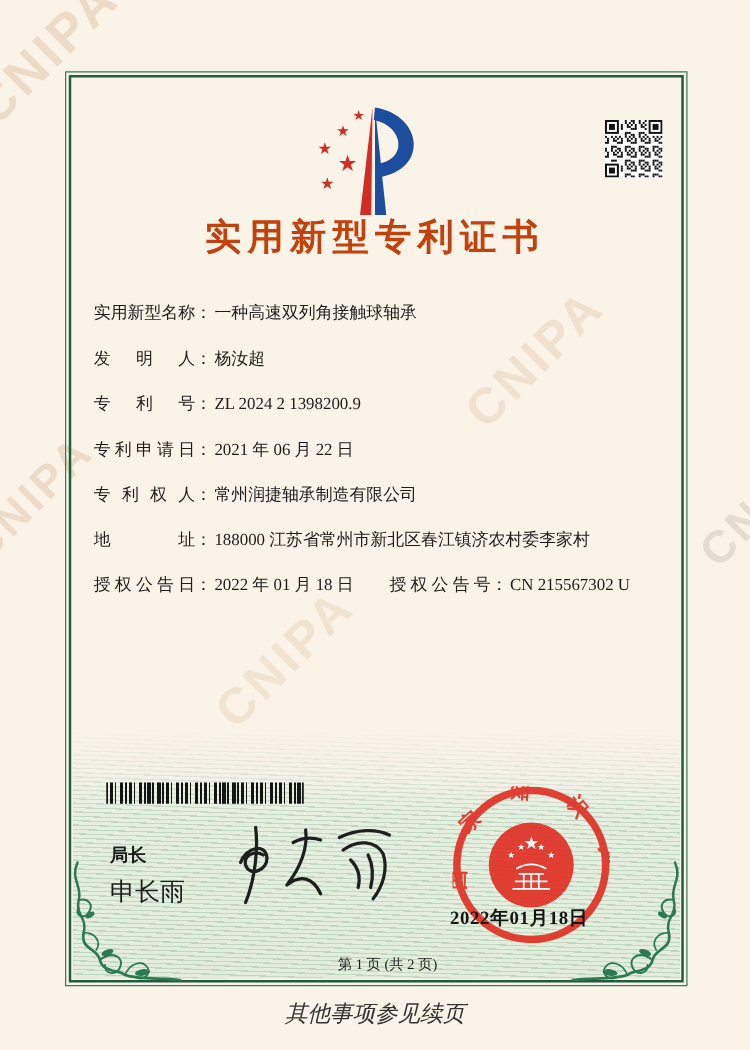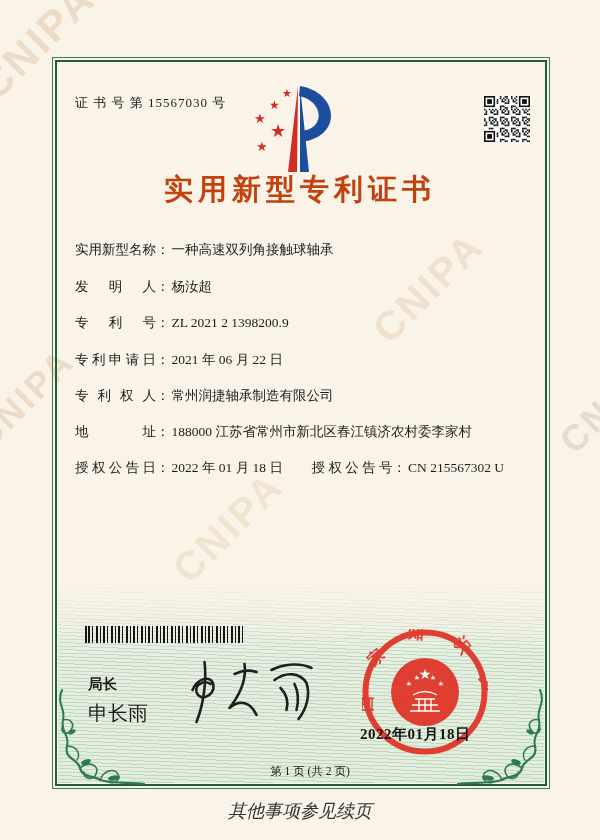--- a/index.html
+++ b/index.html
@@ -119,21 +119,20 @@
         <path d="M11,58 c10,0 14,8 10,14" stroke-width="1.4"></path>
       </g>
       <g fill="#2e7a50">
         <ellipse cx="16" cy="44" rx="4" ry="2" transform="rotate(-30 16 44)"></ellipse>
         <ellipse cx="30" cy="74" rx="5" ry="2.4" transform="rotate(-20 30 74)"></ellipse>
         <ellipse cx="58" cy="90" rx="6" ry="2.6" transform="rotate(-8 58 90)"></ellipse>
       </g>
     </svg>
   </div>
 
-  <div class="cert-no">证 书 号 第 15567030 号</div>
 
   <svg class="qr" viewBox="0 0 29 29">
     <rect x="-1" y="-1" width="31" height="31" fill="#ffffff"></rect>
     <g fill="#111111">
       <g>
         <rect x="0" y="0" width="7" height="7"></rect>
           <rect x="1" y="1" width="5" height="5" fill="#fff"></rect>
           <rect x="2" y="2" width="3" height="3"></rect>
       </g>
       <g>
@@ -404,21 +403,21 @@
 
   <div class="title">实用新型专利证书</div>
 
   <div class="row r1">
     <span class="flabel">实用新型名称</span><span>：</span><span class="fvalue">一种高速双列角接触球轴承</span>
   </div>
   <div class="row r2">
     <span class="flabel">发明人</span><span>：</span><span class="fvalue">杨汝超</span>
   </div>
   <div class="row r3">
-    <span class="flabel">专利号</span><span>：</span><span class="fvalue">ZL 2021 2 1398200.9</span>
+    <span class="flabel">专利号</span><span>：</span><span class="fvalue">ZL 2024 2 1398200.9</span>
   </div>
   <div class="row r4">
     <span class="flabel">专利申请日</span><span>：</span><span class="fvalue">2021 年 06 月 22 日</span>
   </div>
   <div class="row r5">
     <span class="flabel">专利权人</span><span>：</span><span class="fvalue">常州润捷轴承制造有限公司</span>
   </div>
   <div class="row r6">
     <span class="flabel">地址</span><span>：</span><span class="fvalue">188000 江苏省常州市新北区春江镇济农村委李家村</span>
   </div>

